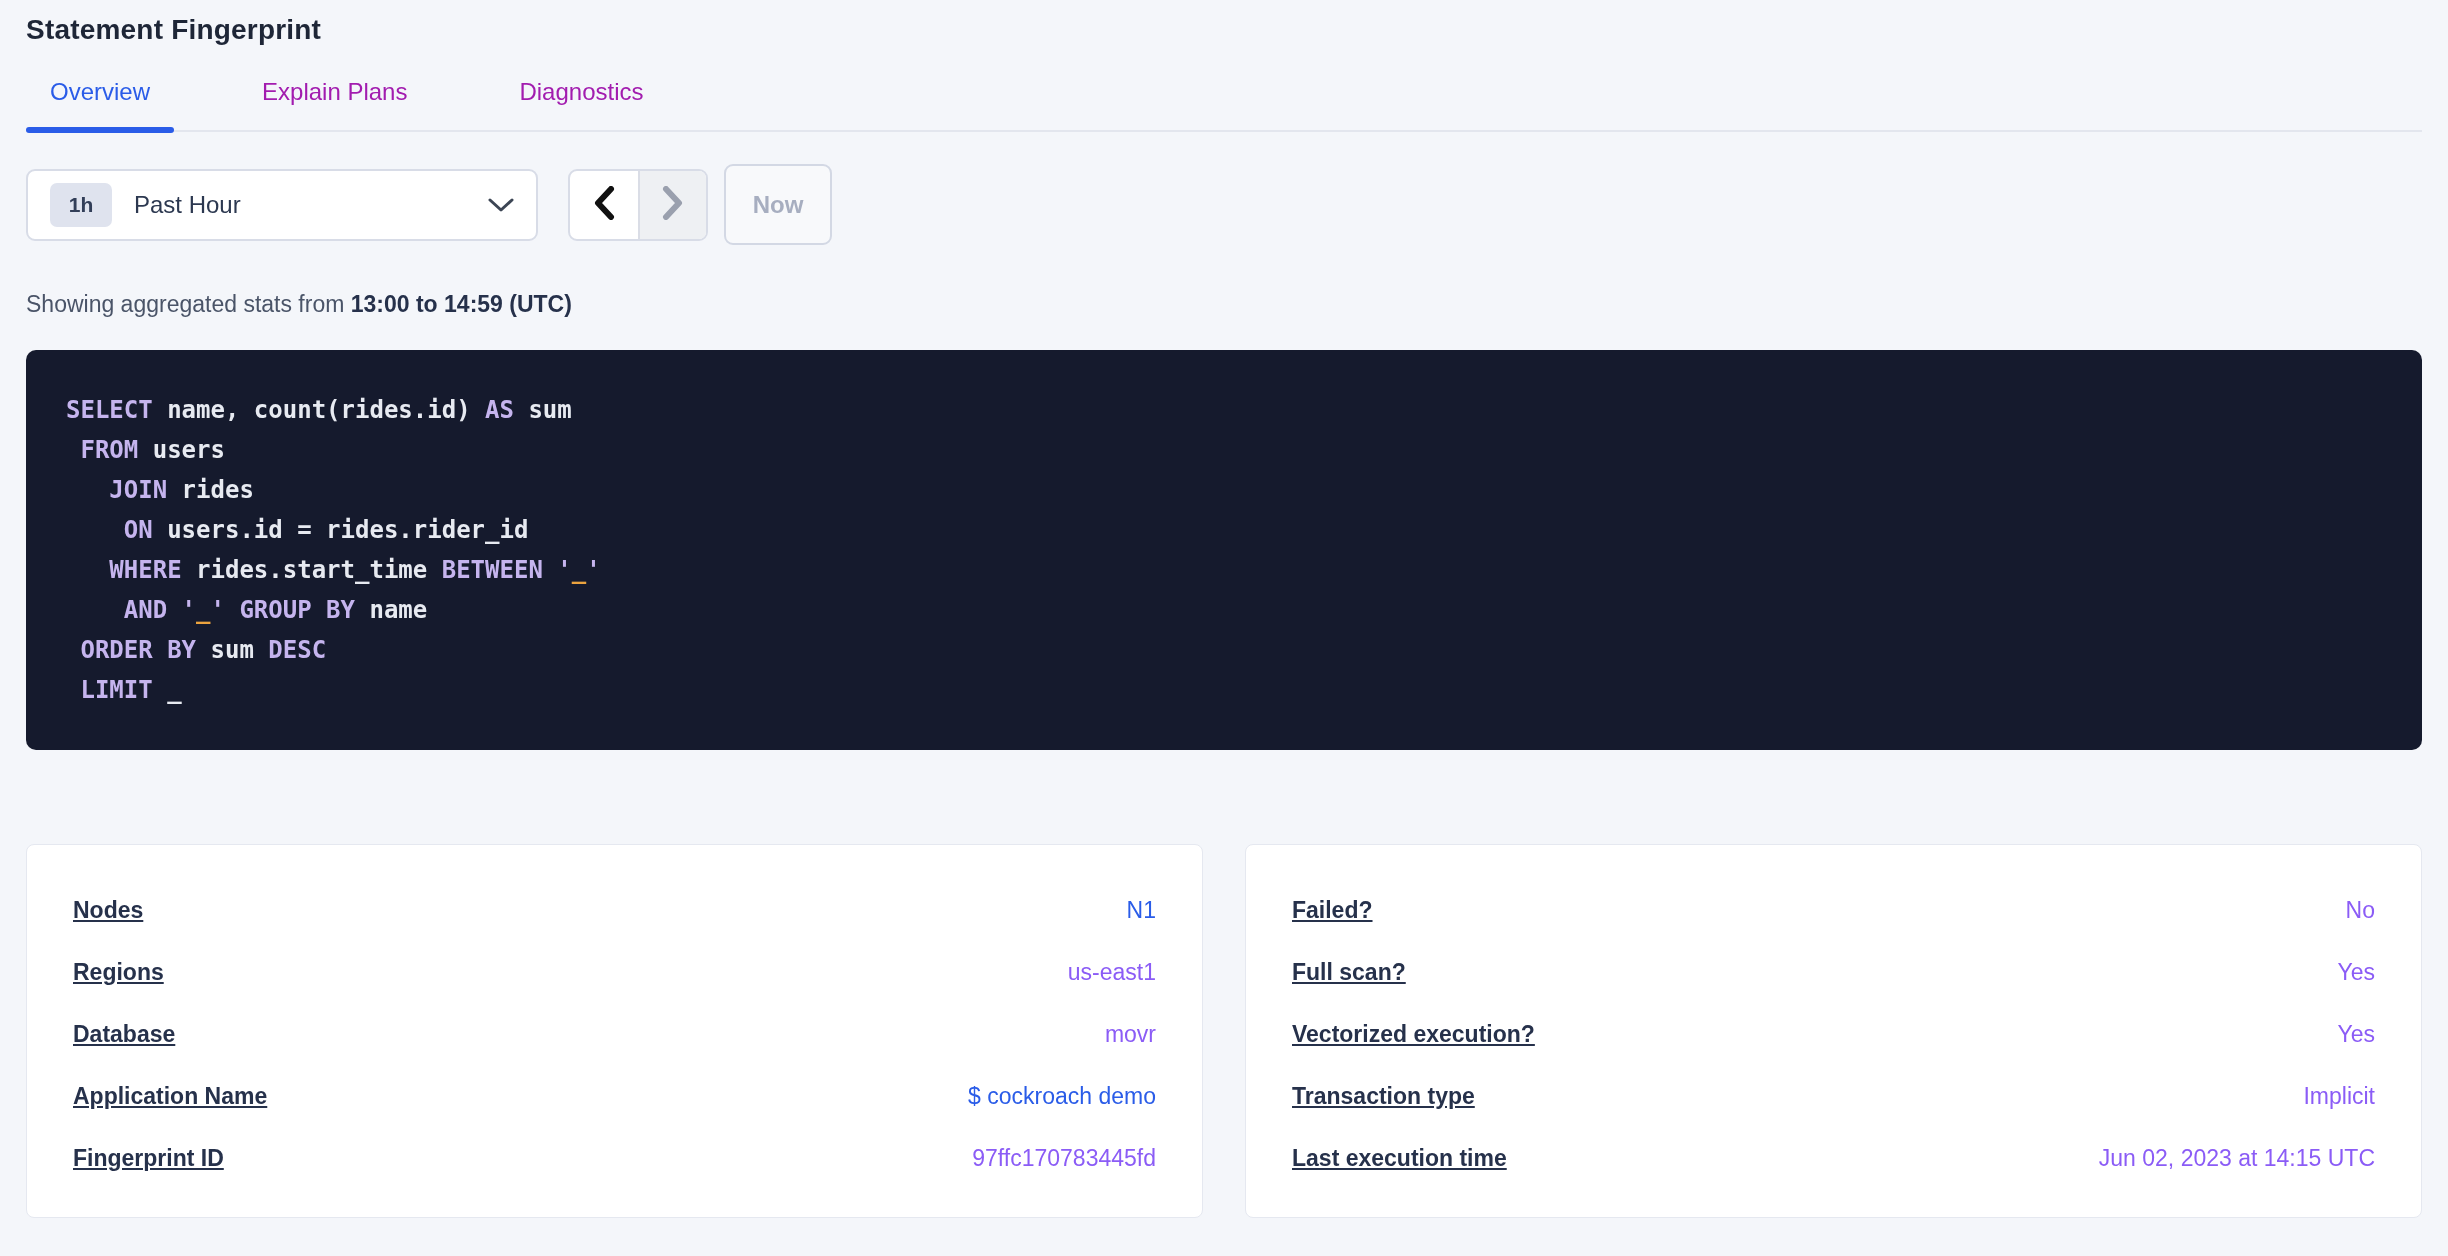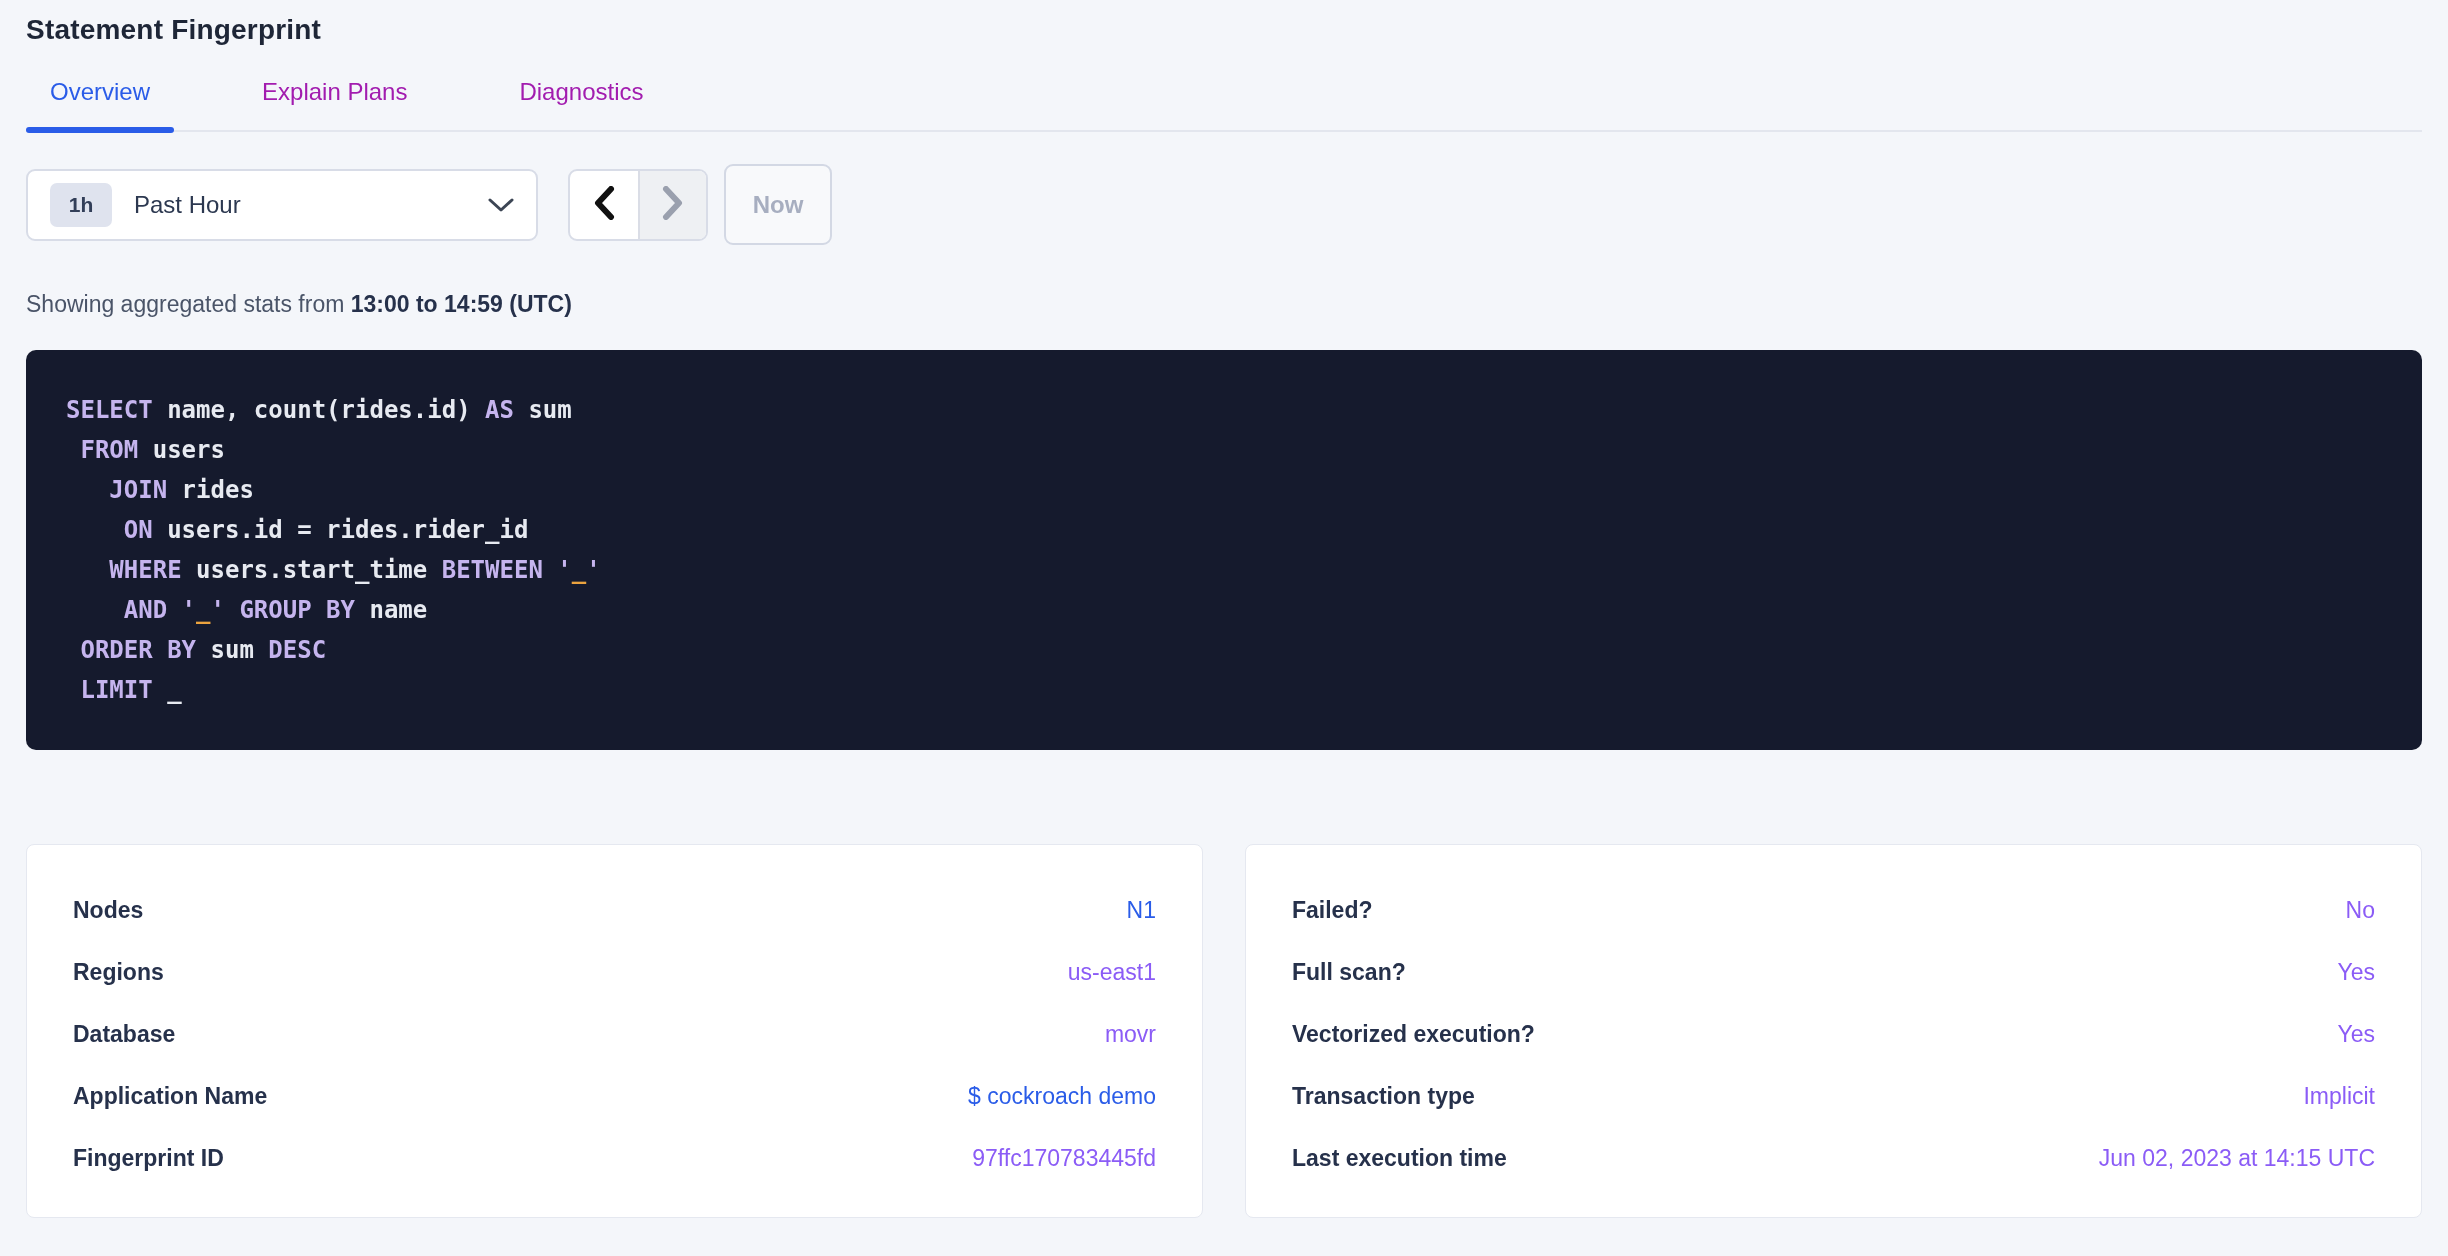--- a/index.html
+++ b/index.html
@@ -95,21 +95,21 @@
   .cards { display:flex; gap:42px; margin-top:94px; }
   .card {
     flex:1; height:374px; background:#ffffff;
     border:1px solid #e5e8f0; border-radius:8px;
     padding:34px 46px;
   }
   .detail-row {
     display:flex; justify-content:space-between; align-items:center;
     height:62px;
   }
-  .detail-label { font-size:23px; font-weight:700; color:#26314b; }
+  .detail-label { font-size:23px; font-weight:700; color:#26314b;text-decoration:underline; }
   .detail-value { font-size:23px; color:#8b5cf6; }
   .detail-value.link { color: var(--accent, #2a5ce8); cursor:pointer; }
 </style>
 </head>
 <body>
 
 <div class="container">
 
   <h1 class="page-title">Statement Fingerprint</h1>
 
@@ -151,21 +151,21 @@
   </div>
 
   <div class="caption"><span>Showing aggregated stats from </span><b>13:00 to 14:59 (UTC)</b></div>
 
   <div class="sql-box">
     <div>
         <div class="sql-line"><span class="tok-kw">SELECT</span><span class="tok-pl"> name, count(rides.id) </span><span class="tok-kw">AS</span><span class="tok-pl"> sum</span></div>
         <div class="sql-line"><span class="tok-pl"> </span><span class="tok-kw">FROM</span><span class="tok-pl"> users</span></div>
         <div class="sql-line"><span class="tok-pl">   </span><span class="tok-kw">JOIN</span><span class="tok-pl"> rides</span></div>
         <div class="sql-line"><span class="tok-pl">    </span><span class="tok-kw">ON</span><span class="tok-pl"> users.id = rides.rider_id</span></div>
-        <div class="sql-line"><span class="tok-pl">   </span><span class="tok-kw">WHERE</span><span class="tok-pl"> users.start_time </span><span class="tok-kw">BETWEEN</span><span class="tok-pl"> </span><span class="tok-kw">'</span><span class="tok-lit">_</span><span class="tok-kw">'</span></div>
+        <div class="sql-line"><span class="tok-pl">   </span><span class="tok-kw">WHERE</span><span class="tok-pl"> rides.start_time </span><span class="tok-kw">BETWEEN</span><span class="tok-pl"> </span><span class="tok-kw">'</span><span class="tok-lit">_</span><span class="tok-kw">'</span></div>
         <div class="sql-line"><span class="tok-pl">    </span><span class="tok-kw">AND</span><span class="tok-pl"> </span><span class="tok-kw">'</span><span class="tok-lit">_</span><span class="tok-kw">'</span><span class="tok-pl"> </span><span class="tok-kw">GROUP BY</span><span class="tok-pl"> name</span></div>
         <div class="sql-line"><span class="tok-pl"> </span><span class="tok-kw">ORDER BY</span><span class="tok-pl"> sum </span><span class="tok-kw">DESC</span></div>
         <div class="sql-line"><span class="tok-pl"> </span><span class="tok-kw">LIMIT</span><span class="tok-pl"> _</span></div>
       </div>
   </div>
 
   <div class="cards">
 
     <div class="card">
       <div class="detail-row">

